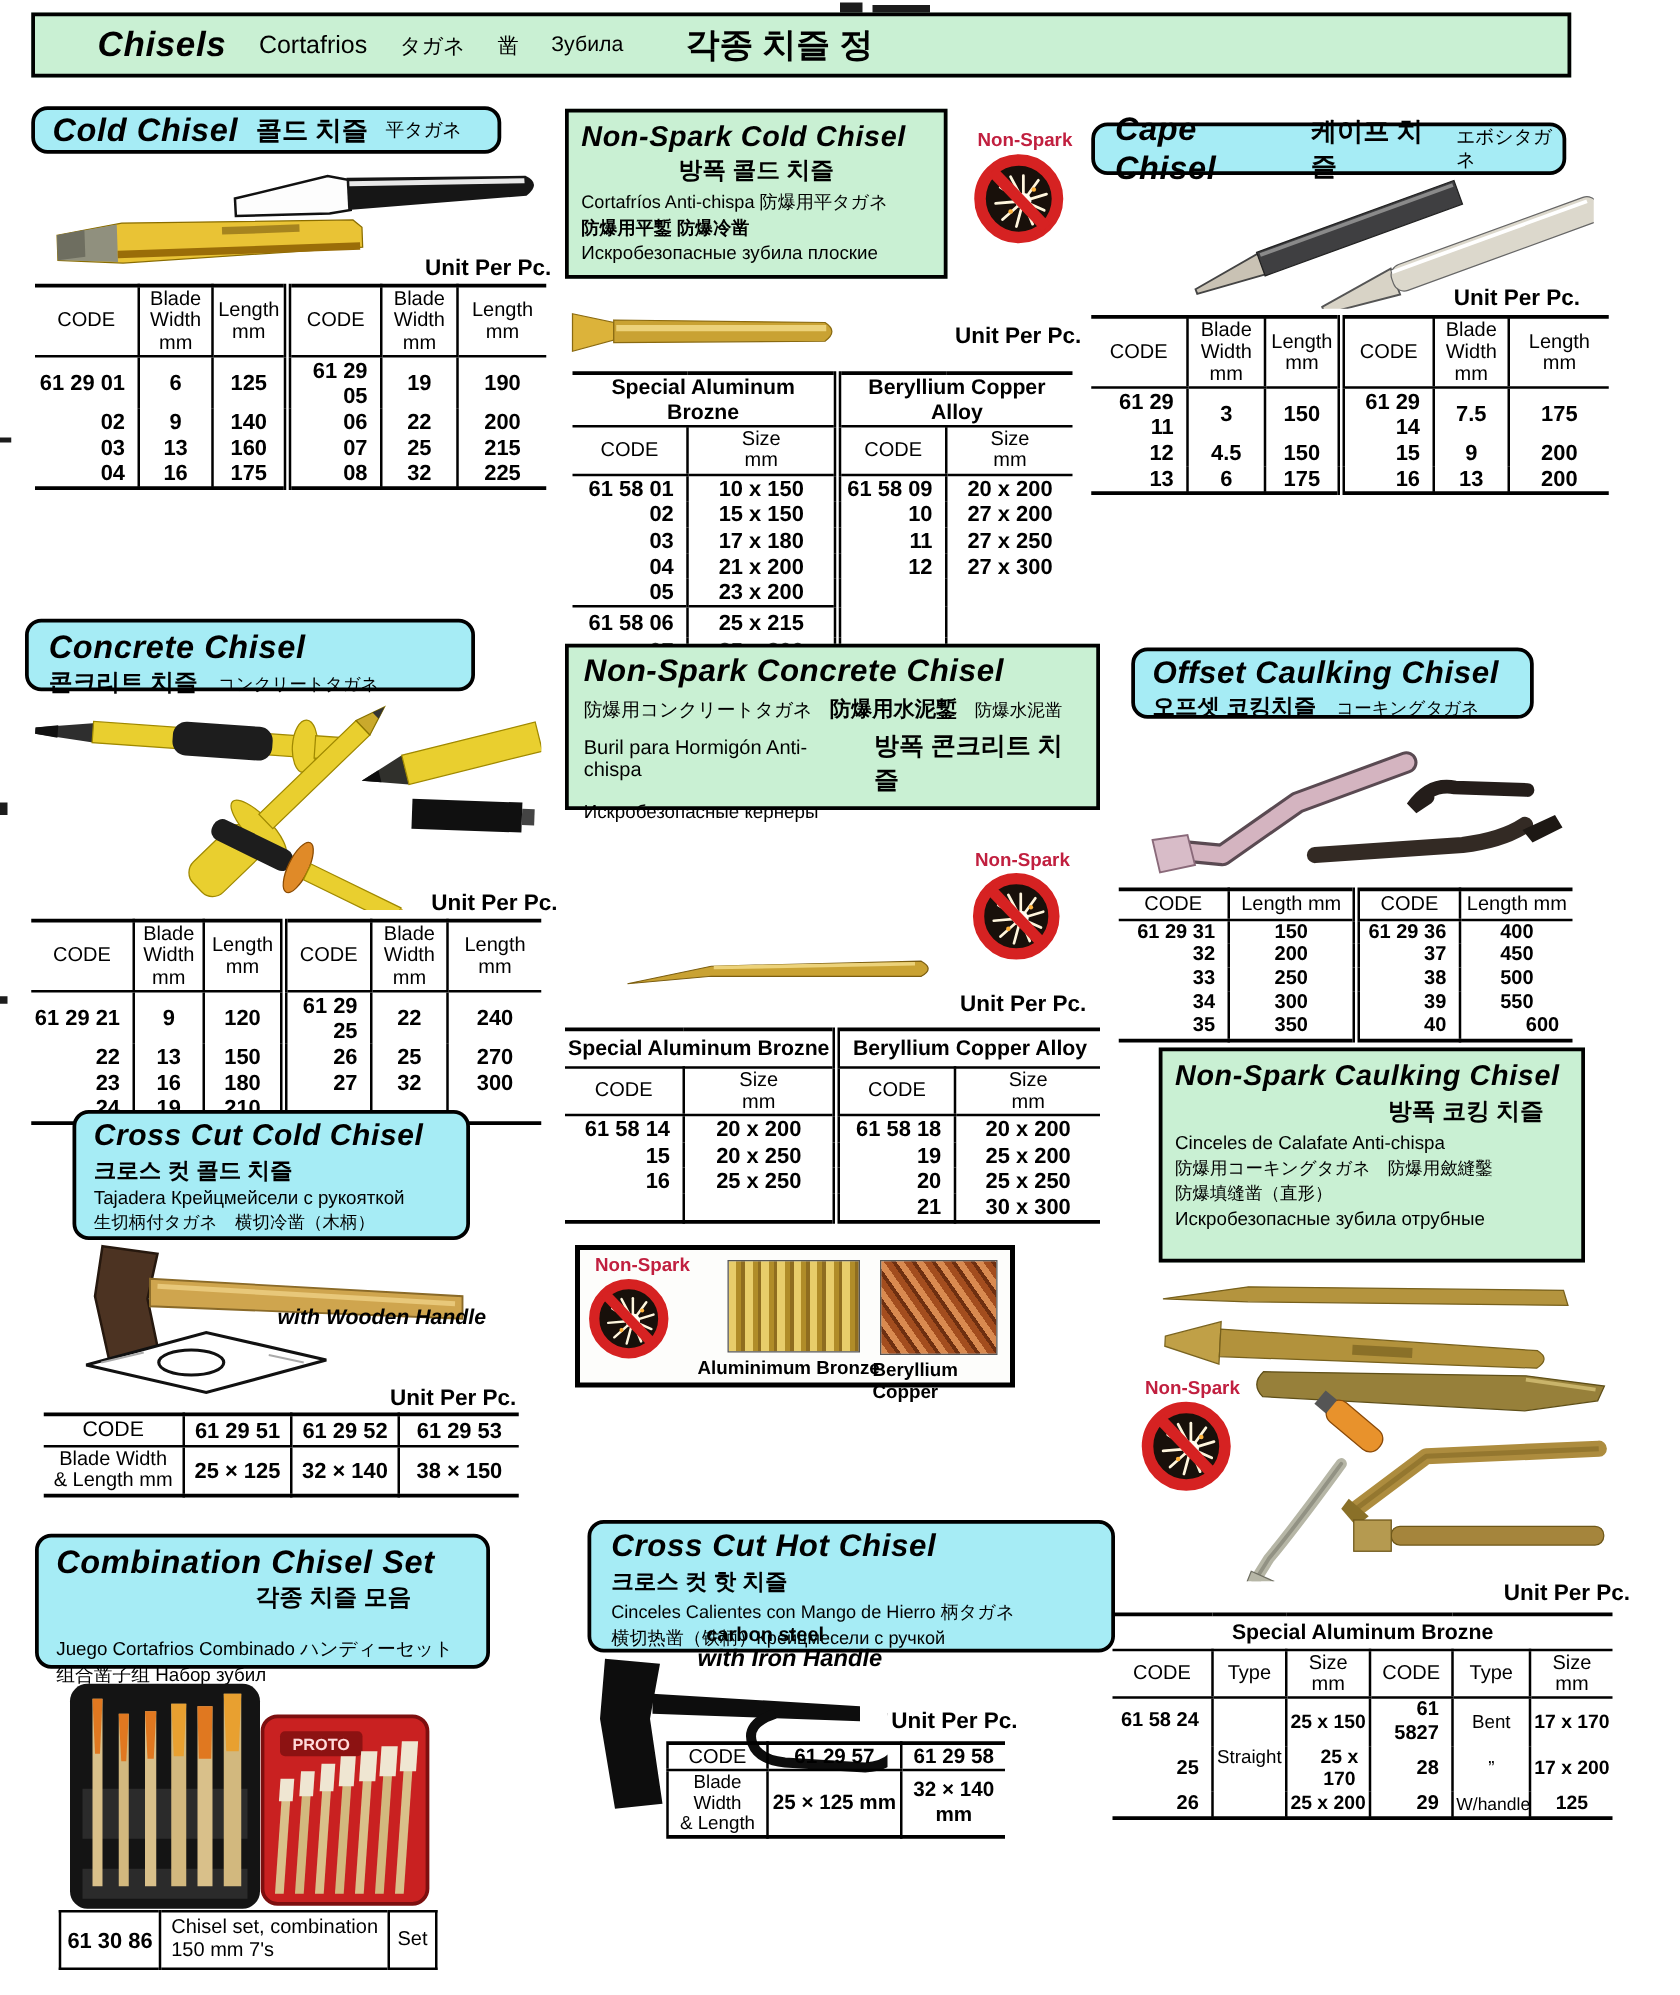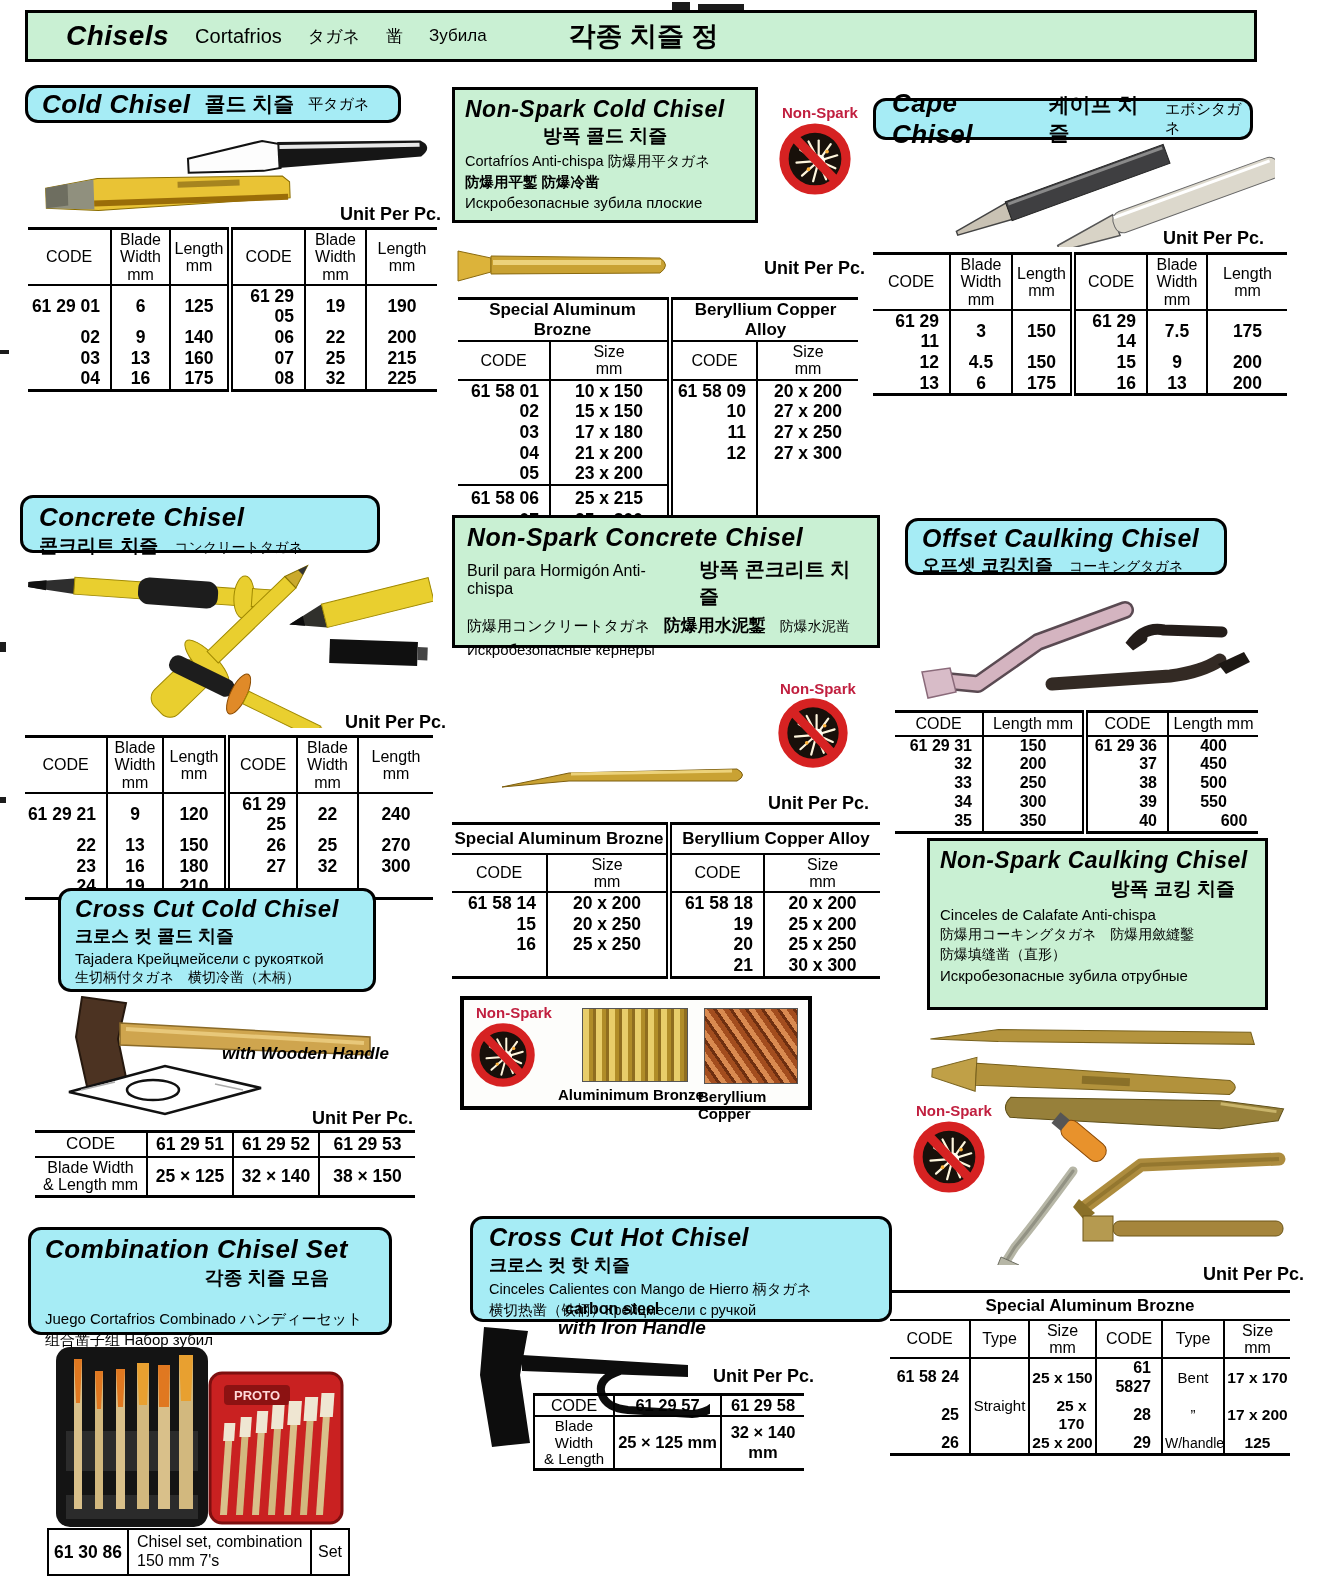--- a/index.html
+++ b/index.html
@@ -39,26 +39,26 @@
 
 <div class="page">
 
   <div class="abs artifact" style="left:672px;top:2px;width:18px;height:13px;"></div>
   <div class="abs artifact" style="left:698px;top:4px;width:46px;height:11px;"></div>
   <div class="abs artifact" style="left:0;top:350px;width:9px;height:4px;"></div>
   <div class="abs artifact" style="left:0;top:642px;width:6px;height:10px;"></div>
   <div class="abs artifact" style="left:0;top:797px;width:6px;height:6px;"></div>
 
   <div class="abs box green" style="left:25px;top:10px;width:1232px;height:52px;display:flex;align-items:center;gap:26px;padding:0 0 0 38px;">
-    <span class="ten" style="font-size:28px;">Chisels</span>
+    <span class="ten" style="font-size:28px;margin-left:12px;">Chisels</span>
     <span style="font-size:20px;">Cortafrios</span>
     <span style="font-size:17px;">タガネ</span>
     <span style="font-size:17px;">凿</span>
     <span style="font-size:17px;">Зубила</span>
-    <span class="bold" style="font-size:27px;margin-left:56px;">각종 치즐  정</span>
+    <span class="bold" style="font-size:27px;margin-left:24px;">각종 치즐  정</span>
   </div>
 
   <div class="abs box cyan" style="left:25px;top:85px;width:376px;height:38px;display:flex;align-items:center;gap:14px;padding-left:14px;">
     <span class="ten" style="font-size:26px;">Cold Chisel</span>
     <span class="bold" style="font-size:21px;">콜드 치즐</span>
     <span style="font-size:15px;">平タガネ</span>
   </div>
   <svg class="abs" style="left:28px;top:126px;" width="410" height="96">
     <g transform="rotate(-3 290 30)">
       <polygon points="160,26 235,12 252,16 252,40 235,42 160,40" fill="#fdfdfd" stroke="#111" stroke-width="2"></polygon>
@@ -396,27 +396,27 @@
           <td class="vd"></td>
           <td class="vl"></td>
           <td class="vl"></td>
         </tr>
   </tbody>
     </table>
 
   <div class="abs box green" style="left:452px;top:515px;width:428px;height:133px;padding:5px 12px;">
     <div class="ten" style="font-size:25px;">Non-Spark Concrete Chisel</div>
     <div style="display:flex;gap:14px;align-items:baseline;margin-top:4px;">
-      <span style="font-size:16px;">Buril para Hormigón Anti-chispa</span>
-      <span class="bold" style="font-size:20px;">방폭 콘크리트 치즐</span>
-    </div>
-    <div style="display:flex;gap:14px;align-items:baseline;margin-top:4px;">
       <span style="font-size:15px;">防爆用コンクリートタガネ</span>
       <span class="bold" style="font-size:17px;">防爆用水泥鏨</span>
       <span style="font-size:14px;">防爆水泥凿</span>
+    </div>
+    <div style="display:flex;gap:14px;align-items:baseline;margin-top:4px;">
+      <span style="font-size:16px;">Buril para Hormigón Anti-chispa</span>
+      <span class="bold" style="font-size:20px;">방폭 콘크리트 치즐</span>
     </div>
     <div style="font-size:15px;margin-top:4px;">Искробезопасные кернеры</div>
   </div>
   <div class="abs ns-label" style="left:780px;top:680px;">Non-Spark</div>
   <svg class="abs" style="left:777px;top:697px;" width="72" height="72" viewBox="0 0 80 80">
     <circle cx="40" cy="40" r="34" fill="#18100a"></circle>
     <g stroke="#fff6dd" stroke-width="2.4" stroke-linecap="round">
       <line x1="44" y1="42" x2="44" y2="20"></line>
         <line x1="44" y1="42" x2="57" y2="24"></line>
       <line x1="44" y1="42" x2="64" y2="36"></line>

